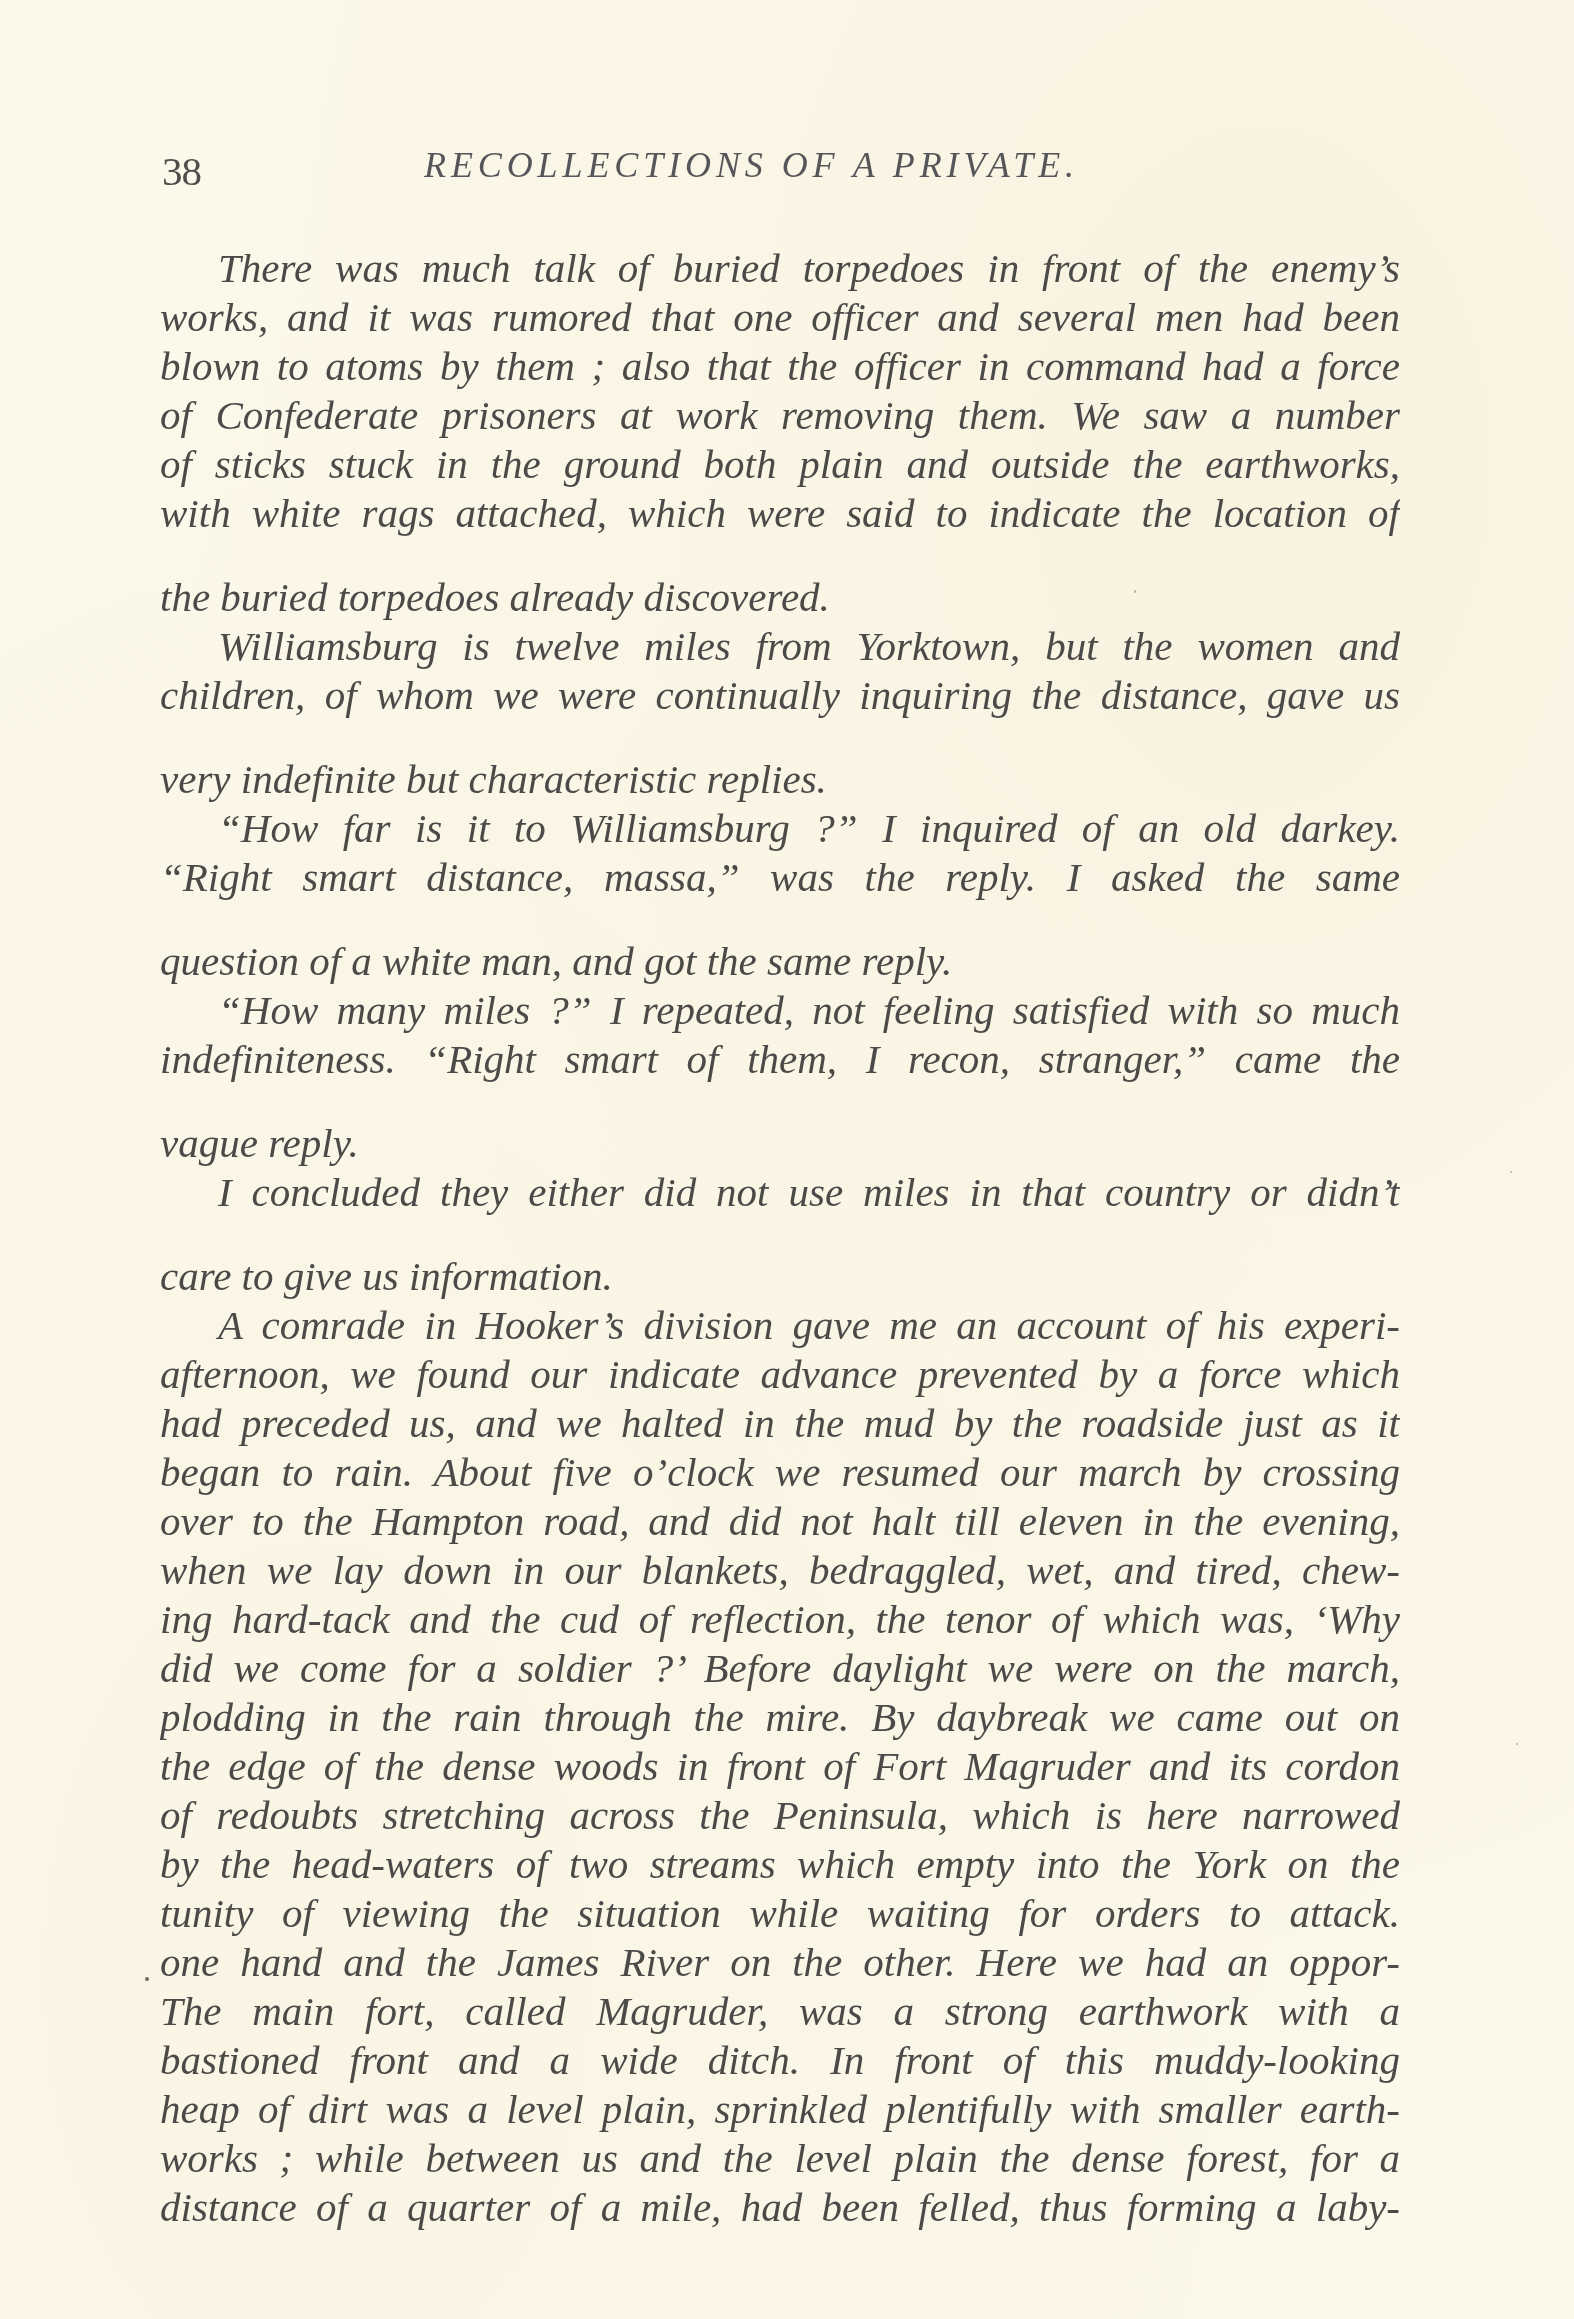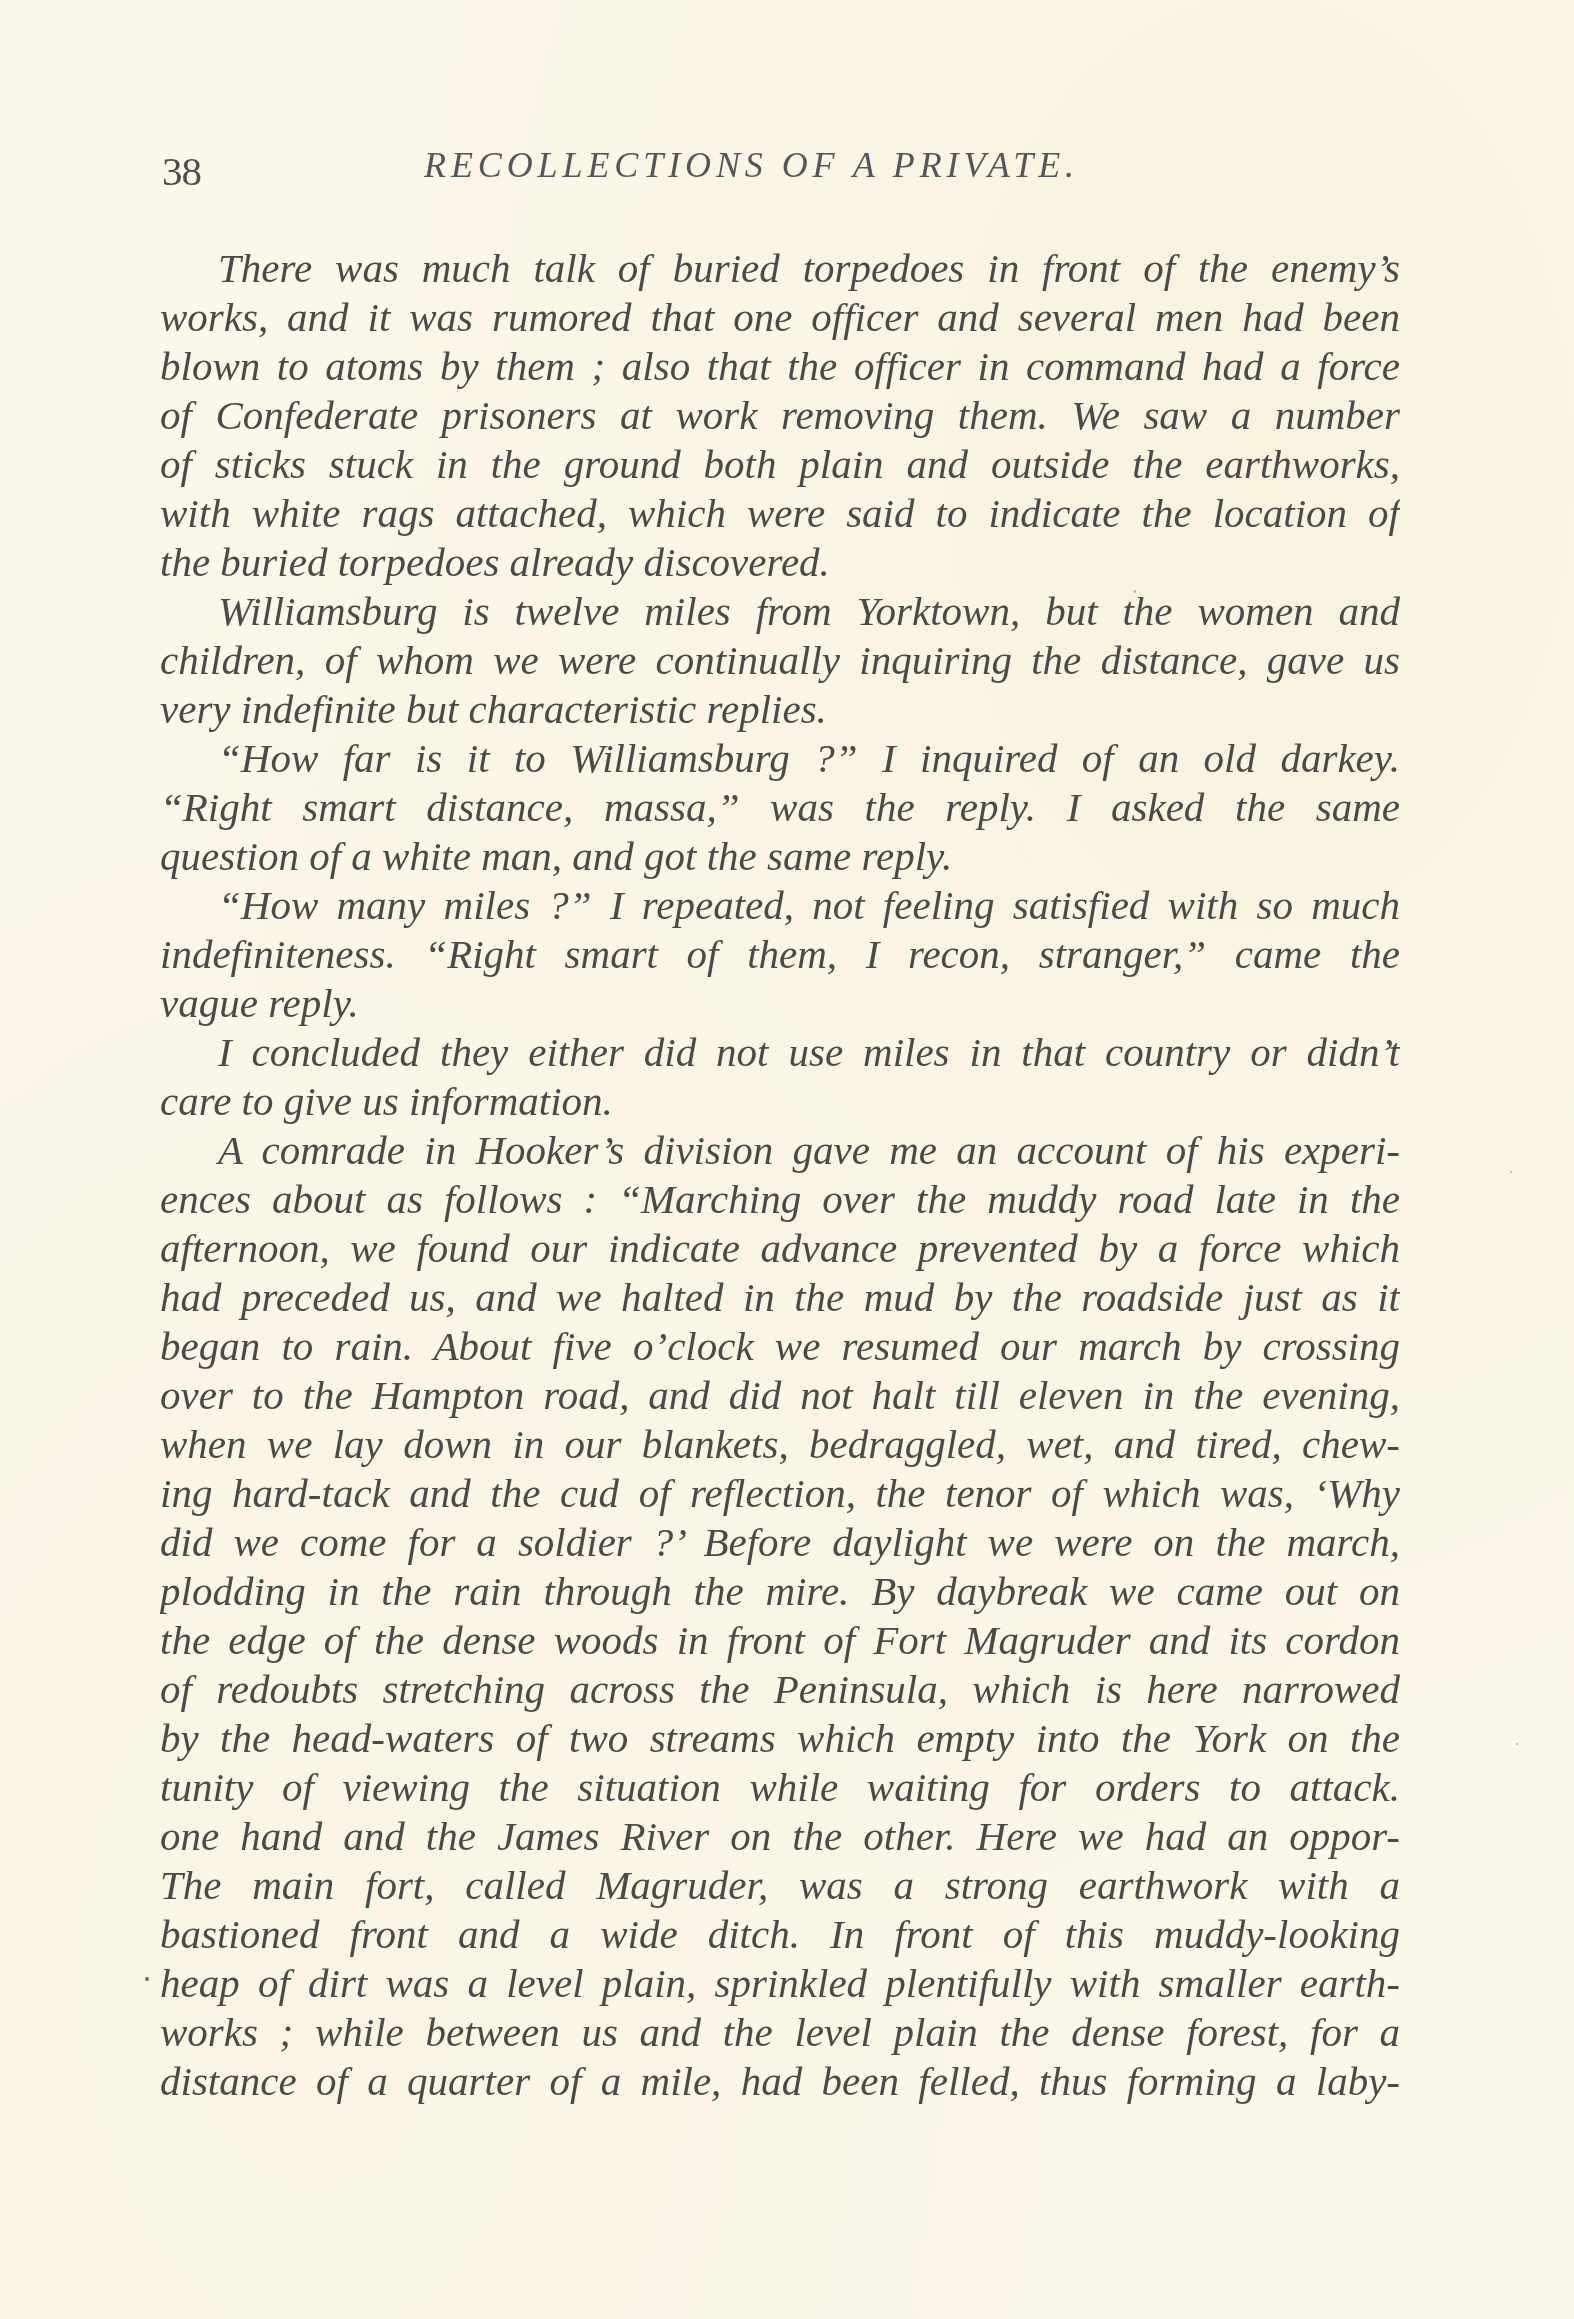--- a/index.html
+++ b/index.html
@@ -61,21 +61,21 @@
   .line {
     display: block;
     height: 49px;
     white-space: nowrap;
     text-align: justify;
     text-align-last: justify;
     white-space: normal;
     overflow: hidden;
   }
   .line.indent { padding-left: 58px; }
-  .line.last { text-align-last: left; }
+  .line.last { text-align-last: left; margin-top: 35px; }
   .stray-mark {
     position: absolute;
     left: 145px;
     top: 1977px;
     width: 3.7px; height: 3.7px;
     border-radius: 1.9px;
     background: #6b6a66;
   }
   .speck {
     position: absolute;
@@ -123,21 +123,20 @@
       <span class="line last">vague reply.</span>
     </div>
 
     <div class="paragraph">
       <span class="line indent">I concluded they either did not use miles in that country or didn’t</span>
       <span class="line last">care to give us information.</span>
     </div>
 
     <div class="paragraph">
       <span class="line indent">A comrade in Hooker’s division gave me an account of his experi-</span>
-      <span class="line">ences about as follows : “Marching over the muddy road late in the</span>
       <span class="line">afternoon, we found our indicate advance prevented by a force which</span>
       <span class="line">had preceded us, and we halted in the mud by the roadside just as it</span>
       <span class="line">began to rain. About five o’clock we resumed our march by crossing</span>
       <span class="line">over to the Hampton road, and did not halt till eleven in the evening,</span>
       <span class="line">when we lay down in our blankets, bedraggled, wet, and tired, chew-</span>
       <span class="line">ing hard-tack and the cud of reflection, the tenor of which was, ‘Why</span>
       <span class="line">did we come for a soldier ?’ Before daylight we were on the march,</span>
       <span class="line">plodding in the rain through the mire. By daybreak we came out on</span>
       <span class="line">the edge of the dense woods in front of Fort Magruder and its cordon</span>
       <span class="line">of redoubts stretching across the Peninsula, which is here narrowed</span>

